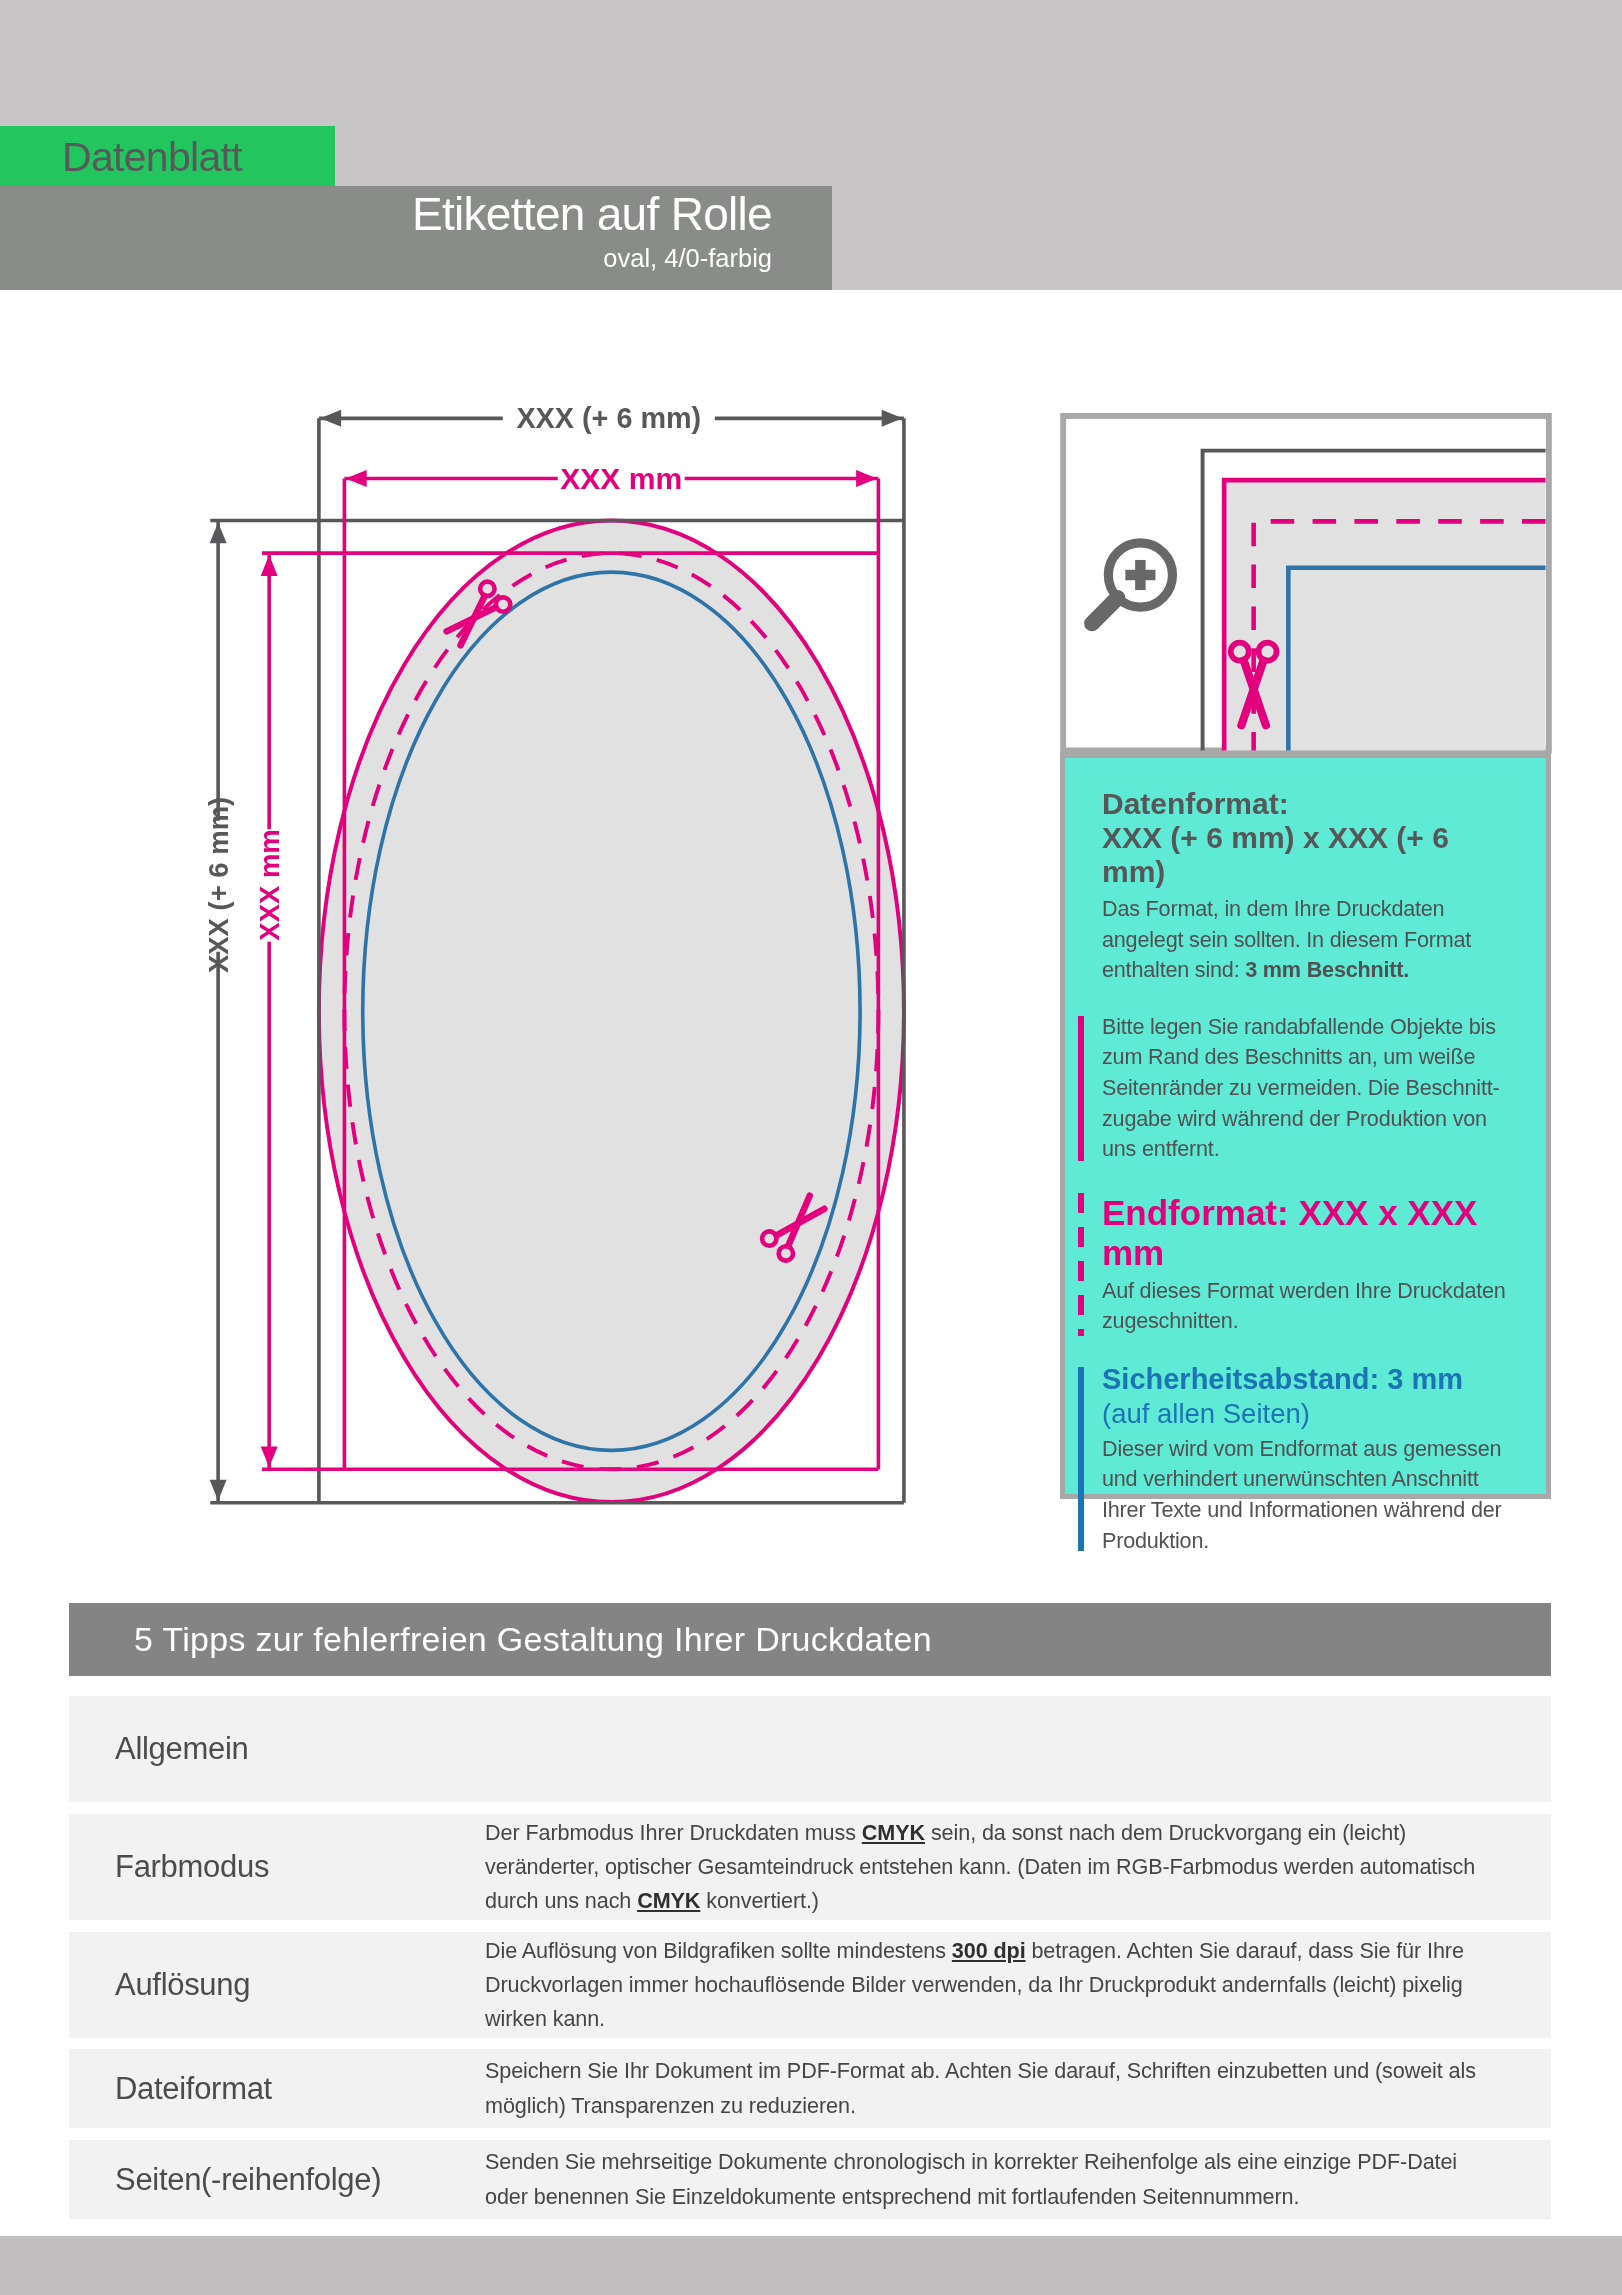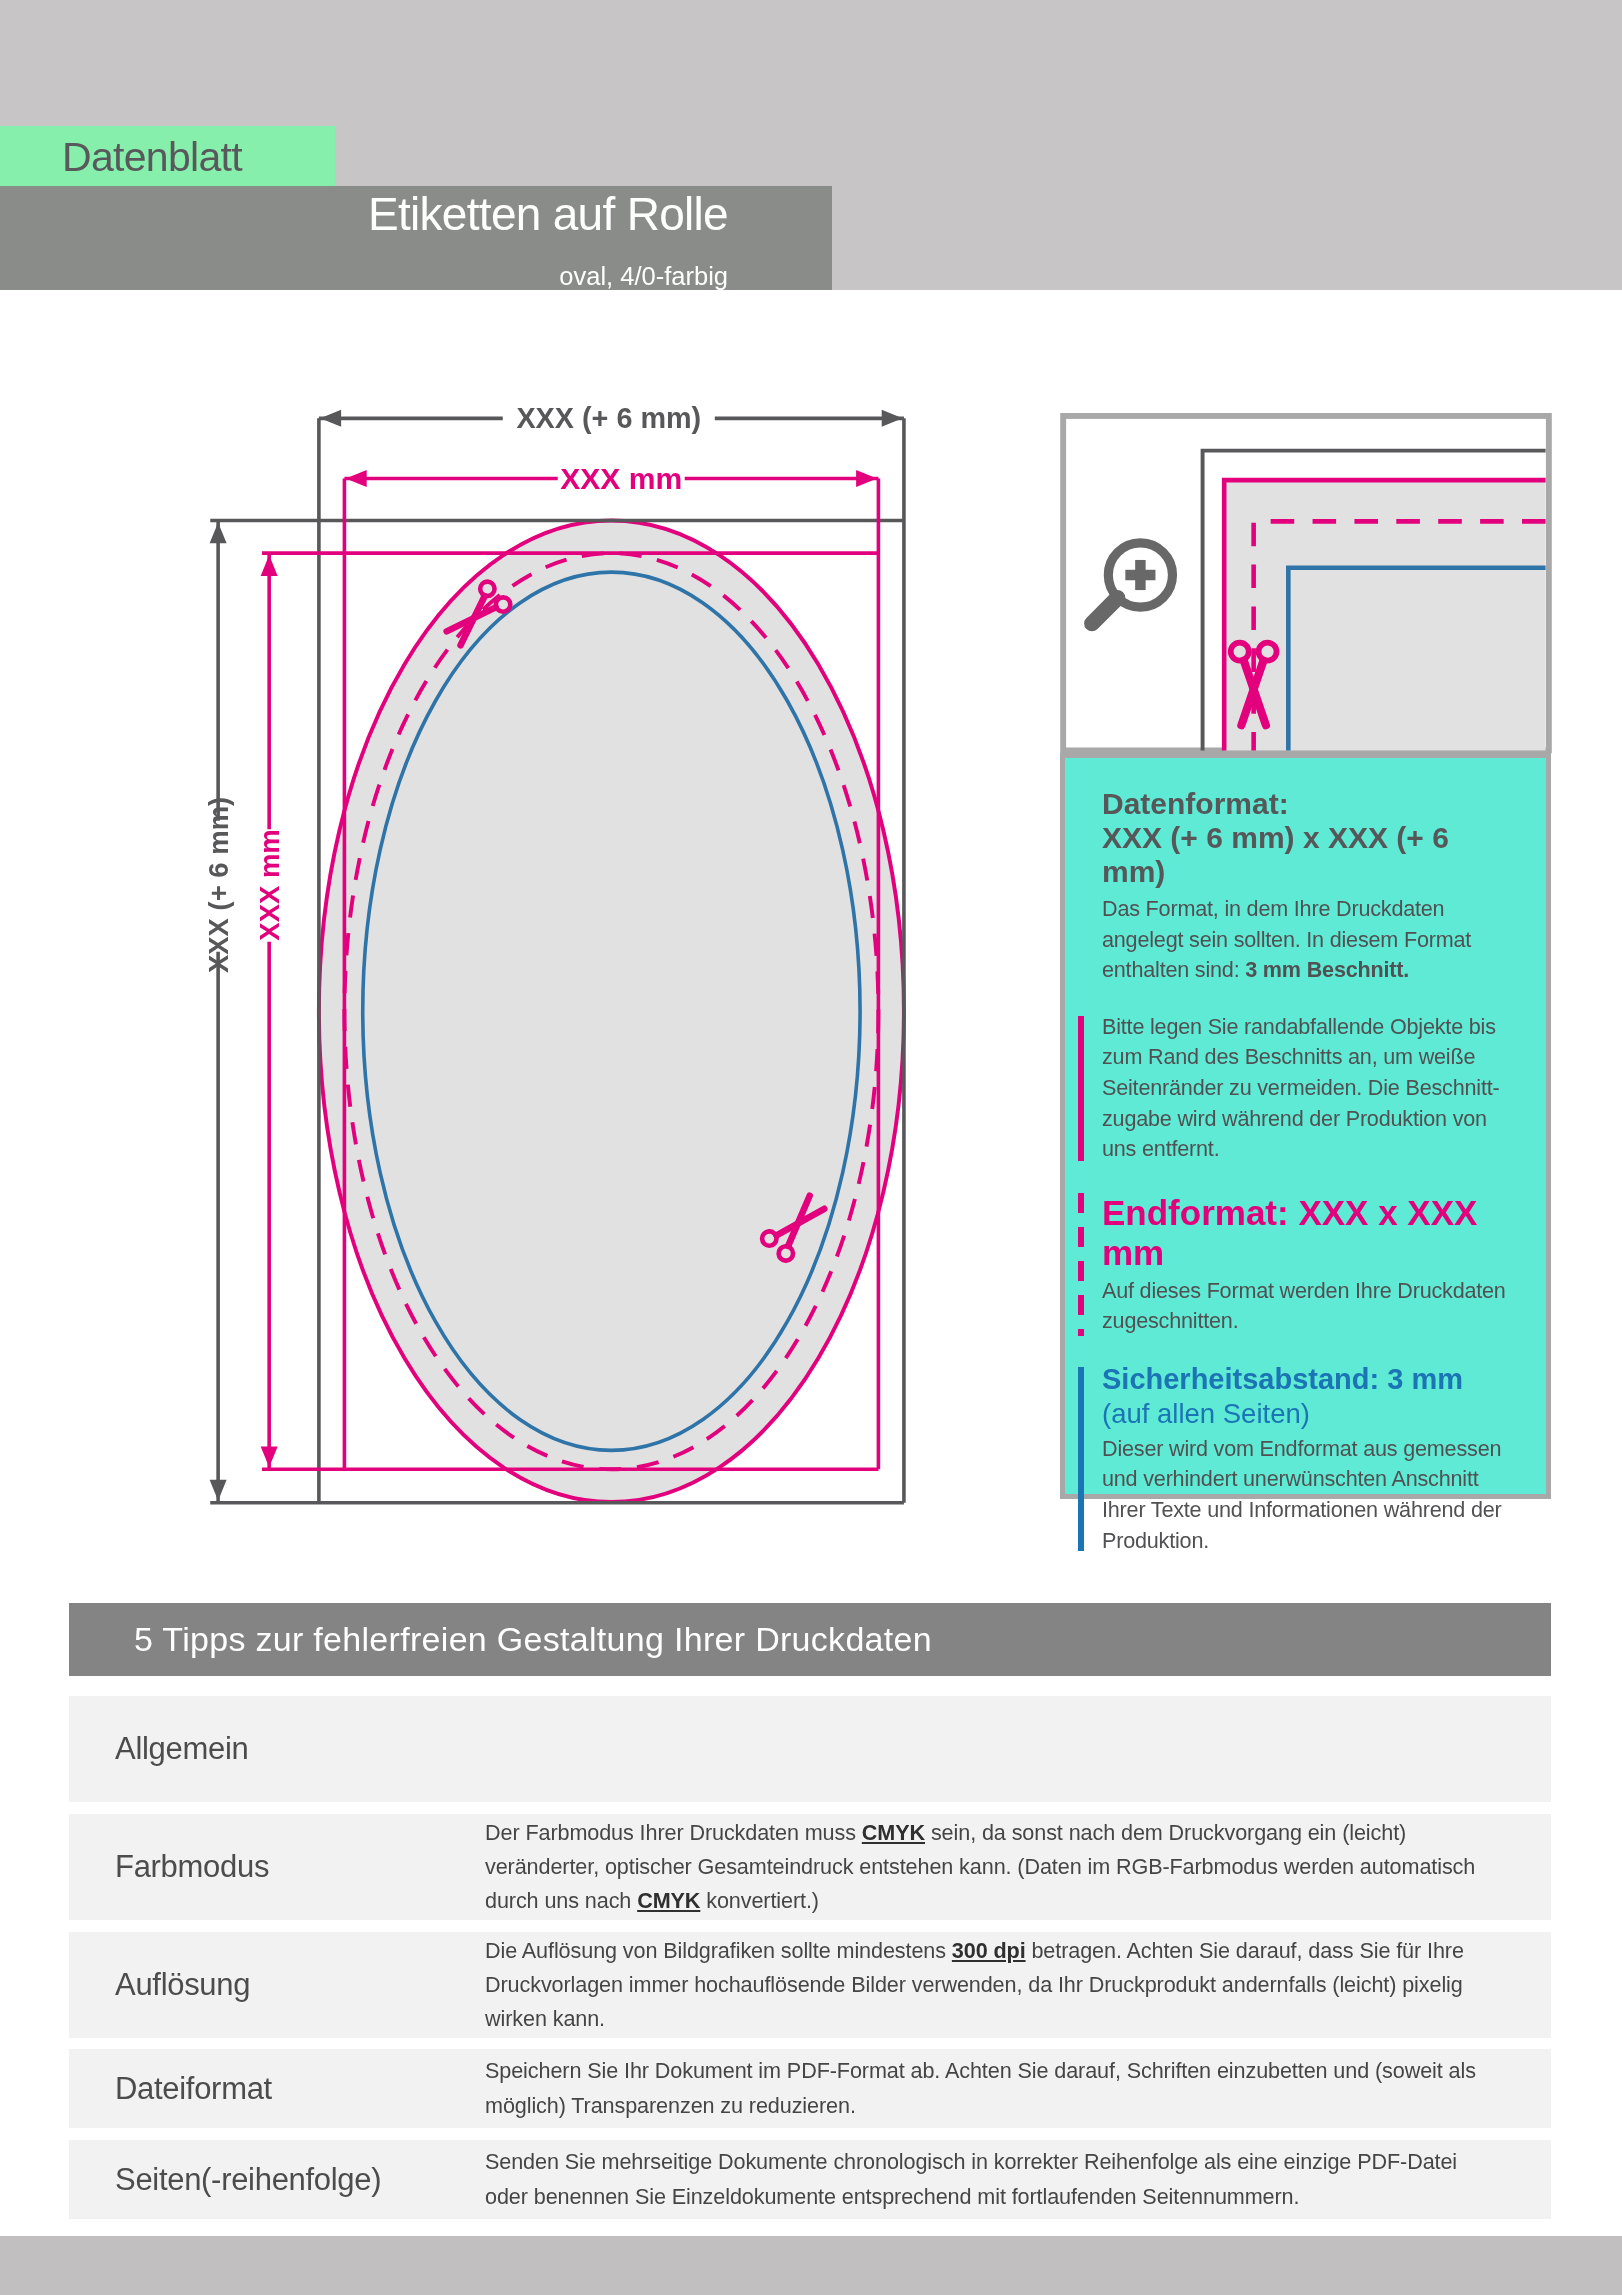--- a/index.html
+++ b/index.html
@@ -8,28 +8,28 @@
     position:relative;
     background:#ffffff;
     font-family:"Liberation Sans","DejaVu Sans",sans-serif;
     color:#58585a;
     overflow:hidden;
   }
   .abs { position:absolute; }
 
   
   .band-top { left:0; top:0; width:1623px; height:290px; background:#c7c5c6; }
-  .sheet-box { left:0; top:126px; width:335px; height:60px; background:#86efac; }
+  .sheet-box { left:0; top:126px; width:335px; height:60px; background:#22c55e; }
   .sheet-box span {
     display:block; padding-left:62px; line-height:62px;
     font-size:41px; color:#59595b; letter-spacing:-0.7px;
   }
   .title-banner {
     left:0; top:186px; width:832px; height:104px; background:#898c88;
-    display:flex; flex-direction:column; align-items:flex-end; padding-right:104px;gap:18px;
+    display:flex; flex-direction:column; align-items:flex-end; padding-right:60px;
   }
   .title-banner .title {
     color:#ffffff; font-size:46px; font-weight:300; letter-spacing:-0.7px; margin-top:2.6px; line-height:1.1;
   }
   .title-banner .subtitle {
     color:#ffffff; font-size:25.5px; font-weight:300; margin-top:5.2px;
   }
 
   
   .diagram-svg { left:0; top:366px; width:982px; height:1191px; }

